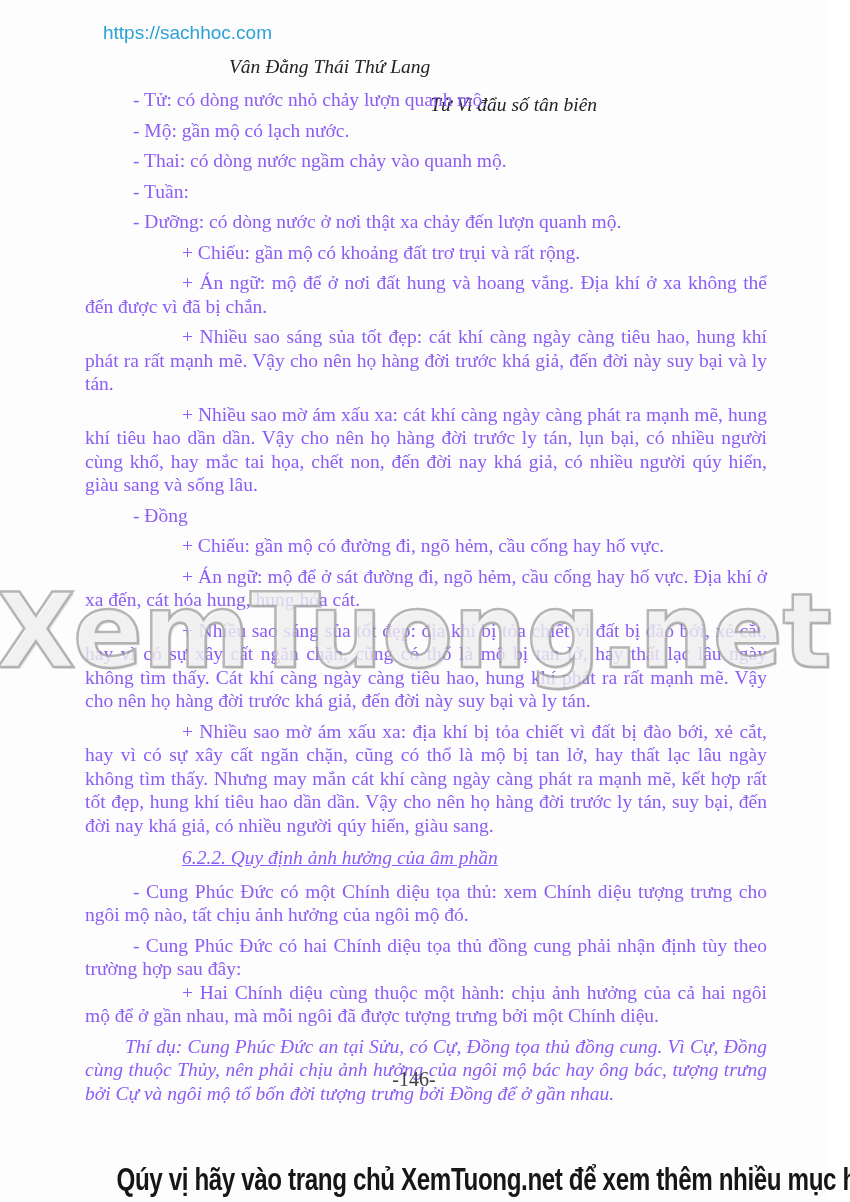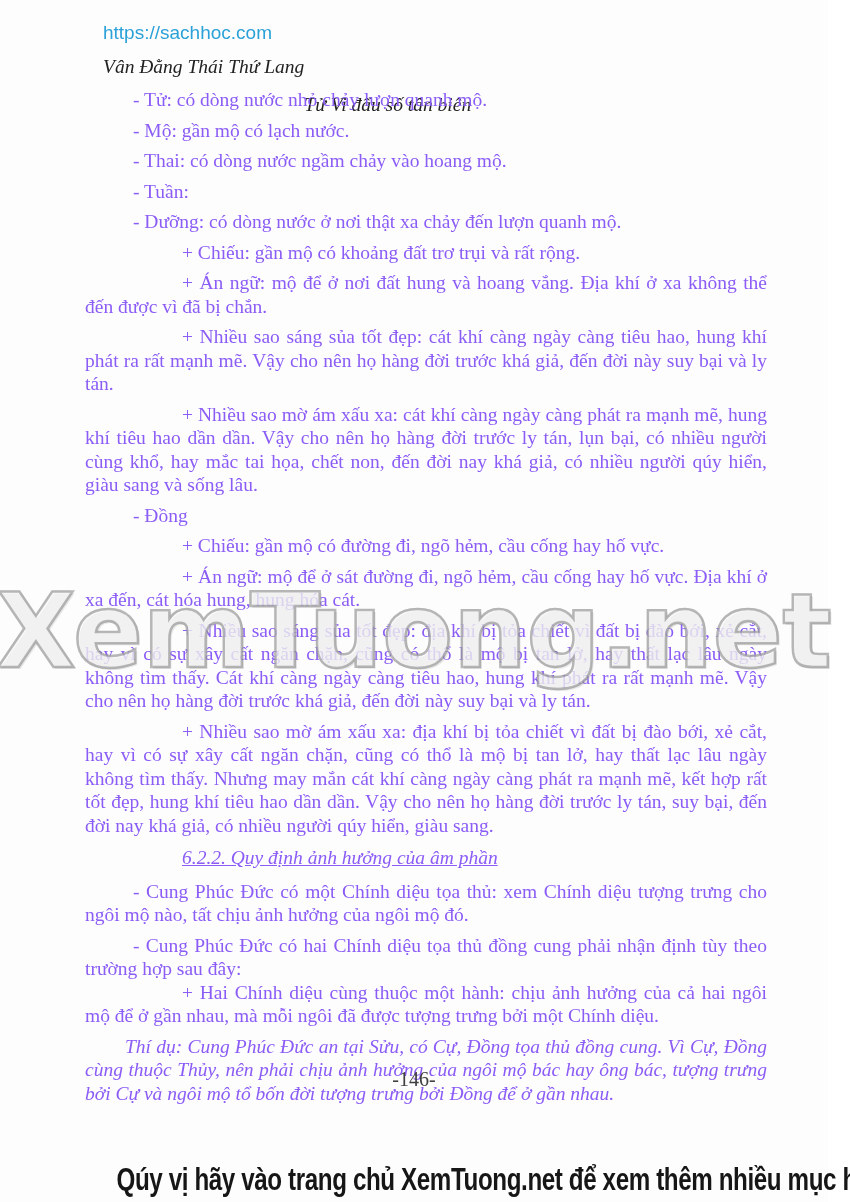--- a/index.html
+++ b/index.html
@@ -23,21 +23,21 @@
     top: 22px; left: 103px;
     font-family: "Liberation Sans", sans-serif;
     font-size: 19px;
     color: #2ba1d8;
     text-decoration: none;
   }
   .header-row {
     position: absolute;
     top: 56px; left: 85px; right: 73px;
     display: flex;
-    justify-content: flex-start;
+    justify-content: center;
     font-style: italic;
     font-size: 19.5px;
     color: #222;
   }
   .header-row .h-left { padding-left: 18px; }
   .header-row .h-right { padding-right: 32px; margin-top: 38px; }
   .body-block {
     position: absolute;
     top: 88px; left: 85px;
     width: 682px;
@@ -109,21 +109,21 @@
   <a class="top-link" href="#">https://sachhoc.com</a>
 
   <div class="header-row">
     <span class="h-left">Vân Đằng Thái Thứ Lang</span>
     <span class="h-right">Tử Vi đẩu số tân biên</span>
   </div>
 
   <div class="body-block">
     <p class="p-dash">- Tử: có dòng nước nhỏ chảy lượn quanh mộ.</p>
     <p class="p-dash">- Mộ: gần mộ có lạch nước.</p>
-    <p class="p-dash">- Thai: có dòng nước ngầm chảy vào hoang mộ.</p>
+    <p class="p-dash">- Thai: có dòng nước ngầm chảy vào quanh mộ.</p>
     <p class="p-dash">- Tuần:</p>
     <p class="p-dash">- Dưỡng: có dòng nước ở nơi thật xa chảy đến lượn quanh mộ.</p>
     <p class="p-plus">+ Chiếu: gần mộ có khoảng đất trơ trụi và rất rộng.</p>
     <p class="p-plus">+ Án ngữ: mộ để ở nơi đất hung và hoang vắng. Địa khí ở xa không thể đến được vì đã bị chắn.</p>
     <p class="p-plus">+ Nhiều sao sáng sủa tốt đẹp: cát khí càng ngày càng tiêu hao, hung khí phát ra rất mạnh mẽ. Vậy cho nên họ hàng đời trước khá giả, đến đời này suy bại và ly tán.</p>
     <p class="p-plus">+ Nhiều sao mờ ám xấu xa: cát khí càng ngày càng phát ra mạnh mẽ, hung khí tiêu hao dần dần. Vậy cho nên họ hàng đời trước ly tán, lụn bại, có nhiều người cùng khổ, hay mắc tai họa, chết non, đến đời nay khá giả, có nhiều người qúy hiển, giàu sang và sống lâu.</p>
     <p class="p-dash">- Đồng</p>
     <p class="p-plus">+ Chiếu: gần mộ có đường đi, ngõ hẻm, cầu cống hay hố vực.</p>
     <p class="p-plus">+ Án ngữ: mộ để ở sát đường đi, ngõ hẻm, cầu cống hay hố vực. Địa khí ở xa đến, cát hóa hung, hung hóa cát.</p>
     <p class="p-plus">+ Nhiều sao sáng sủa tốt đẹp: địa khí bị tỏa chiết vì đất bị đào bới, xẻ cắt, hay vì có sự xây cất ngăn chặn, cũng có thổ là mộ bị tan lở, hay thất lạc lâu ngày không tìm thấy. Cát khí càng ngày càng tiêu hao, hung khí phát ra rất mạnh mẽ. Vậy cho nên họ hàng đời trước khá giả, đến đời này suy bại và ly tán.</p>

